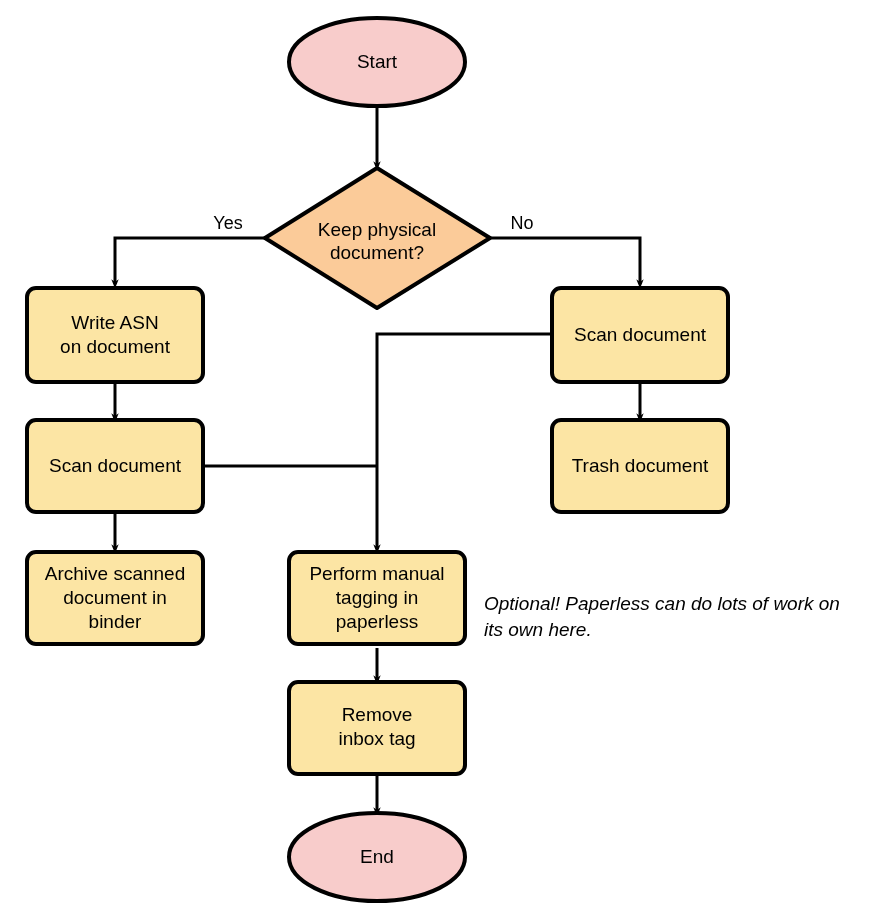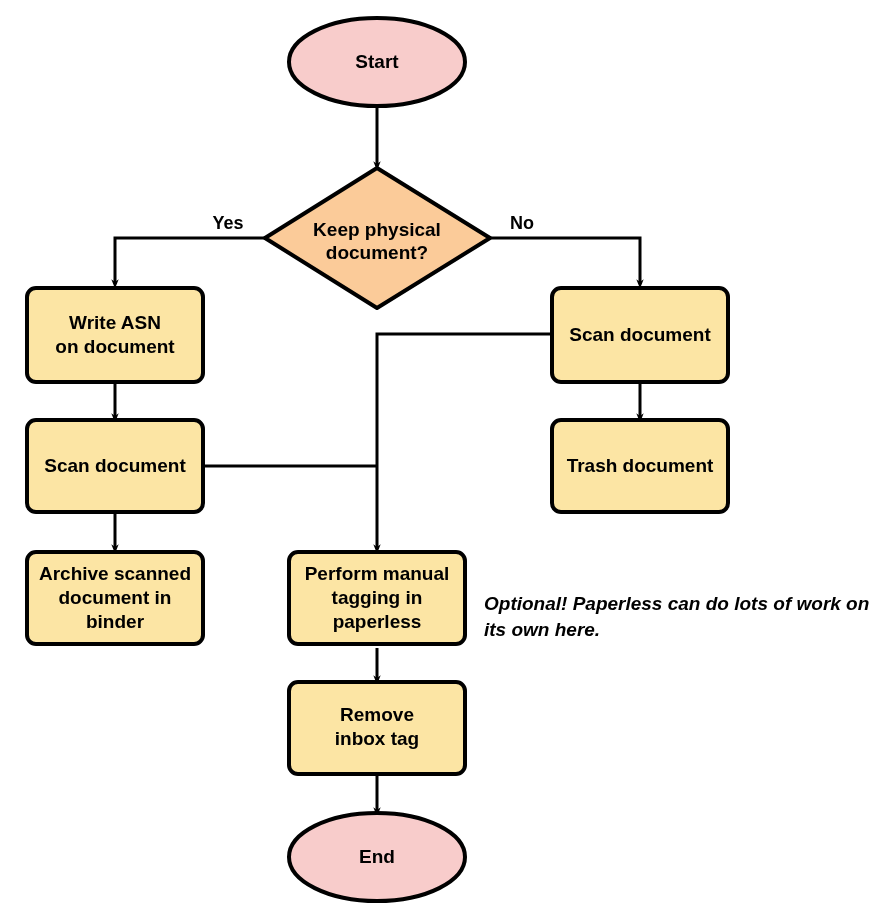--- a/index.html
+++ b/index.html
@@ -14,21 +14,20 @@
     position: relative;
     overflow: hidden;
     font-family: "Liberation Sans", sans-serif;
   }
   #flow-root {
     position: absolute;
     left: 0;
     top: 0;
     width: 888px;
     height: 907px;
-    font-weight: bold;
   }
   svg#flow-canvas {
     position: absolute;
     left: 0;
     top: 0;
     width: 888px;
     height: 907px;
     display: block;
   }
   .node-label {

